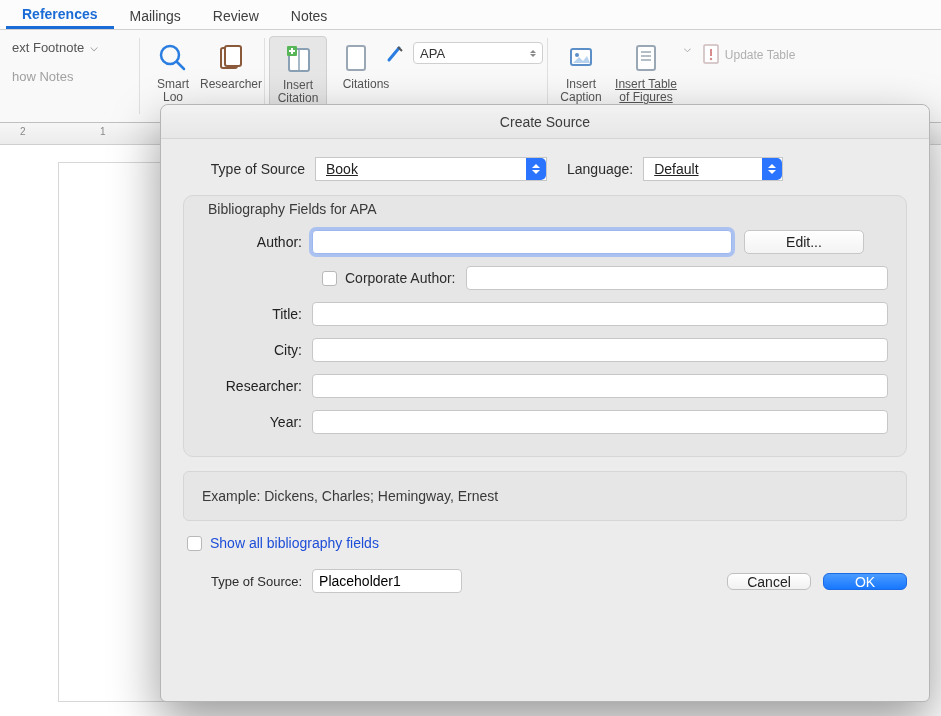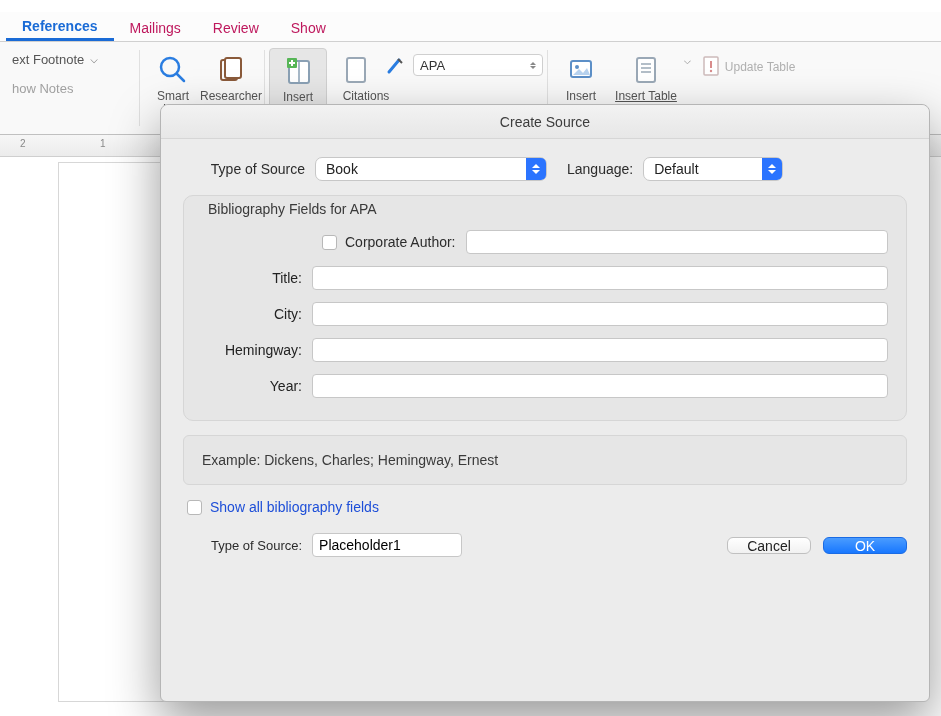--- a/index.html
+++ b/index.html
@@ -1,20 +1,20 @@
 <!DOCTYPE html>
 <html><head>
 <meta charset="utf-8">
 <style>
   * { box-sizing: border-box; margin: 0; padding: 0; font-family: -apple-system, "Helvetica Neue", Arial, sans-serif; }
   body { width: 941px; height: 716px; background: #fff; overflow: hidden; position: relative; }
 
   
-  .ribbon-tabs { display: flex; align-items: center; height: 30px; background: #fcfcfc; border-bottom: 1px solid #d0d0d0; padding-left: 6px; margin-top: 12px; }
-  .ribbon-tab { padding: 6px 16px 4px 16px; font-size: 14px; color: #be185d; cursor: pointer; }
+  .ribbon-tabs { display: flex; align-items: center; height: 30px; background: #fcfcfc; border-bottom: 1px solid #d0d0d0; padding-left: 6px; }
+  .ribbon-tab { padding: 6px 16px 4px 16px; font-size: 14px; color: #404040; cursor: pointer; }
   .ribbon-tab.active { color: #1a6bd6; font-weight: 600; border-bottom: 3px solid #1a6bd6; }
 
   
   .ribbon { height: 93px; background: #f9f9f9; border-bottom: 1px solid #c0c0c0; display: flex; align-items: flex-start; padding: 6px 0 0 0; font-size: 12px; color: #555; }
   .ribbon-group { display: flex; flex-direction: column; align-items: flex-start; padding: 0 6px; }
   .footnote-area { width: 135px; }
   .next-footnote { display: flex; align-items: center; padding: 4px 6px; font-size: 13px; color: #555; }
   .next-footnote .chev { margin-left: 6px; font-size: 10px; color: #777; }
   .show-notes { padding: 10px 6px 0 6px; font-size: 13px; color: #a0a0a0; }
   .divider-v { width: 1px; background: #e0e0e0; height: 76px; margin: 2px 4px 0 4px; }
@@ -40,21 +40,21 @@
     background: #ececec; border: 1px solid #b5b5b5; border-radius: 8px 8px 6px 6px;
     box-shadow: 0 20px 50px rgba(0,0,0,.40);
     display: flex; flex-direction: column;
   }
   .dlg-titlebar { height: 34px; background: linear-gradient(#f2f2f2,#e7e7e7); border-bottom: 1px solid #d6d6d6; border-radius: 8px 8px 0 0; display:flex; align-items:center; justify-content:center; font-size: 14px; color: #3c3c3c; }
   .dlg-body { flex: 1; padding: 18px 22px 16px 22px; font-size: 14px; color: #2c2c2c; display:flex; flex-direction:column; }
 
   .row { display: flex; align-items: center; margin-bottom: 14px; }
   .lbl { text-align: right; padding-right: 10px; }
 
-  .mac-select { height: 24px; border: 1px solid #c7c7c7; border-radius: 7px; background: #fff; display:flex; align-items:center; padding-left: 10px; position: relative; font-size: 14px; color:#222; }
+  .mac-select { height: 24px; border: 1px solid #c7c7c7; border-radius: 0; background: #fff; display:flex; align-items:center; padding-left: 10px; position: relative; font-size: 14px; color:#222;text-decoration:underline; }
   .mac-select .btn { position:absolute; right:0; top:0; bottom:0; width:20px; background:#2b74ff; border-radius: 0 5px 5px 0; display:flex; flex-direction:column; align-items:center; justify-content:center; gap:2px; }
   .mac-select .btn .t { width:0;height:0;border-left:4px solid transparent;border-right:4px solid transparent; }
   .mac-select .btn .t.up { border-bottom:4px solid #fff; }
   .mac-select .btn .t.dn { border-top:4px solid #fff; }
 
   .groupbox { border: 1px solid #d6d6d6; border-radius: 10px; background: #e6e6e6; padding: 0 18px 22px 18px; position: relative; margin-bottom: 14px; }
   .group-legend { position: relative; top: -1px; background: transparent; padding: 6px 0 12px 6px; font-size: 14px; color: #3a3a3a; }
 
   .field-row { display:flex; align-items:center; margin-bottom: 12px; }
   .field-lbl { width: 110px; text-align: right; padding-right: 10px; font-size: 14px; color:#222; }
@@ -80,21 +80,21 @@
 
   .toc-chev { font-size:9px; color:#888; margin-left:2px; }
 </style>
 </head>
 <body>
 
 <div class="ribbon-tabs">
   <div class="ribbon-tab active">References</div>
   <div class="ribbon-tab">Mailings</div>
   <div class="ribbon-tab">Review</div>
-  <div class="ribbon-tab">Show</div>
+  <div class="ribbon-tab">Notes</div>
 </div>
 
 <div class="ribbon">
   <div class="ribbon-group footnote-area">
     <div class="next-footnote">
       <span>ext Footnote</span>
       <span class="chev">⌵</span>
     </div>
     <div class="show-notes">how Notes</div>
   </div>
@@ -231,37 +231,42 @@
         <span class="btn">
             <span class="t up"></span>
             <span class="t dn"></span>
           </span>
       </div>
     </div>
 
     <div class="groupbox">
       <div class="group-legend">Bibliography Fields for APA</div>
 
+      <div class="field-row">
+        <span class="field-lbl">Author:</span>
+        <input class="txt focus" type="text" style="flex: 0 0 420px;">
+        <button class="edit-btn">Edit...</button>
+      </div>
 
       <div class="corp-row">
         <span class="chk"></span>
         <span class="corp-lbl">Corporate Author:</span>
         <input class="txt" type="text" style="">
       </div>
 
       <div class="field-row">
         <span class="field-lbl">Title:</span>
         <input class="txt" type="text" style="">
       </div>
       <div class="field-row">
         <span class="field-lbl">City:</span>
         <input class="txt" type="text" style="">
       </div>
       <div class="field-row">
-        <span class="field-lbl">Hemingway:</span>
+        <span class="field-lbl">Researcher:</span>
         <input class="txt" type="text" style="">
       </div>
       <div class="field-row" style="margin-bottom:0;">
         <span class="field-lbl">Year:</span>
         <input class="txt" type="text" style="">
       </div>
     </div>
 
     <div class="example-box">Example: Dickens, Charles; Hemingway, Ernest</div>
 

